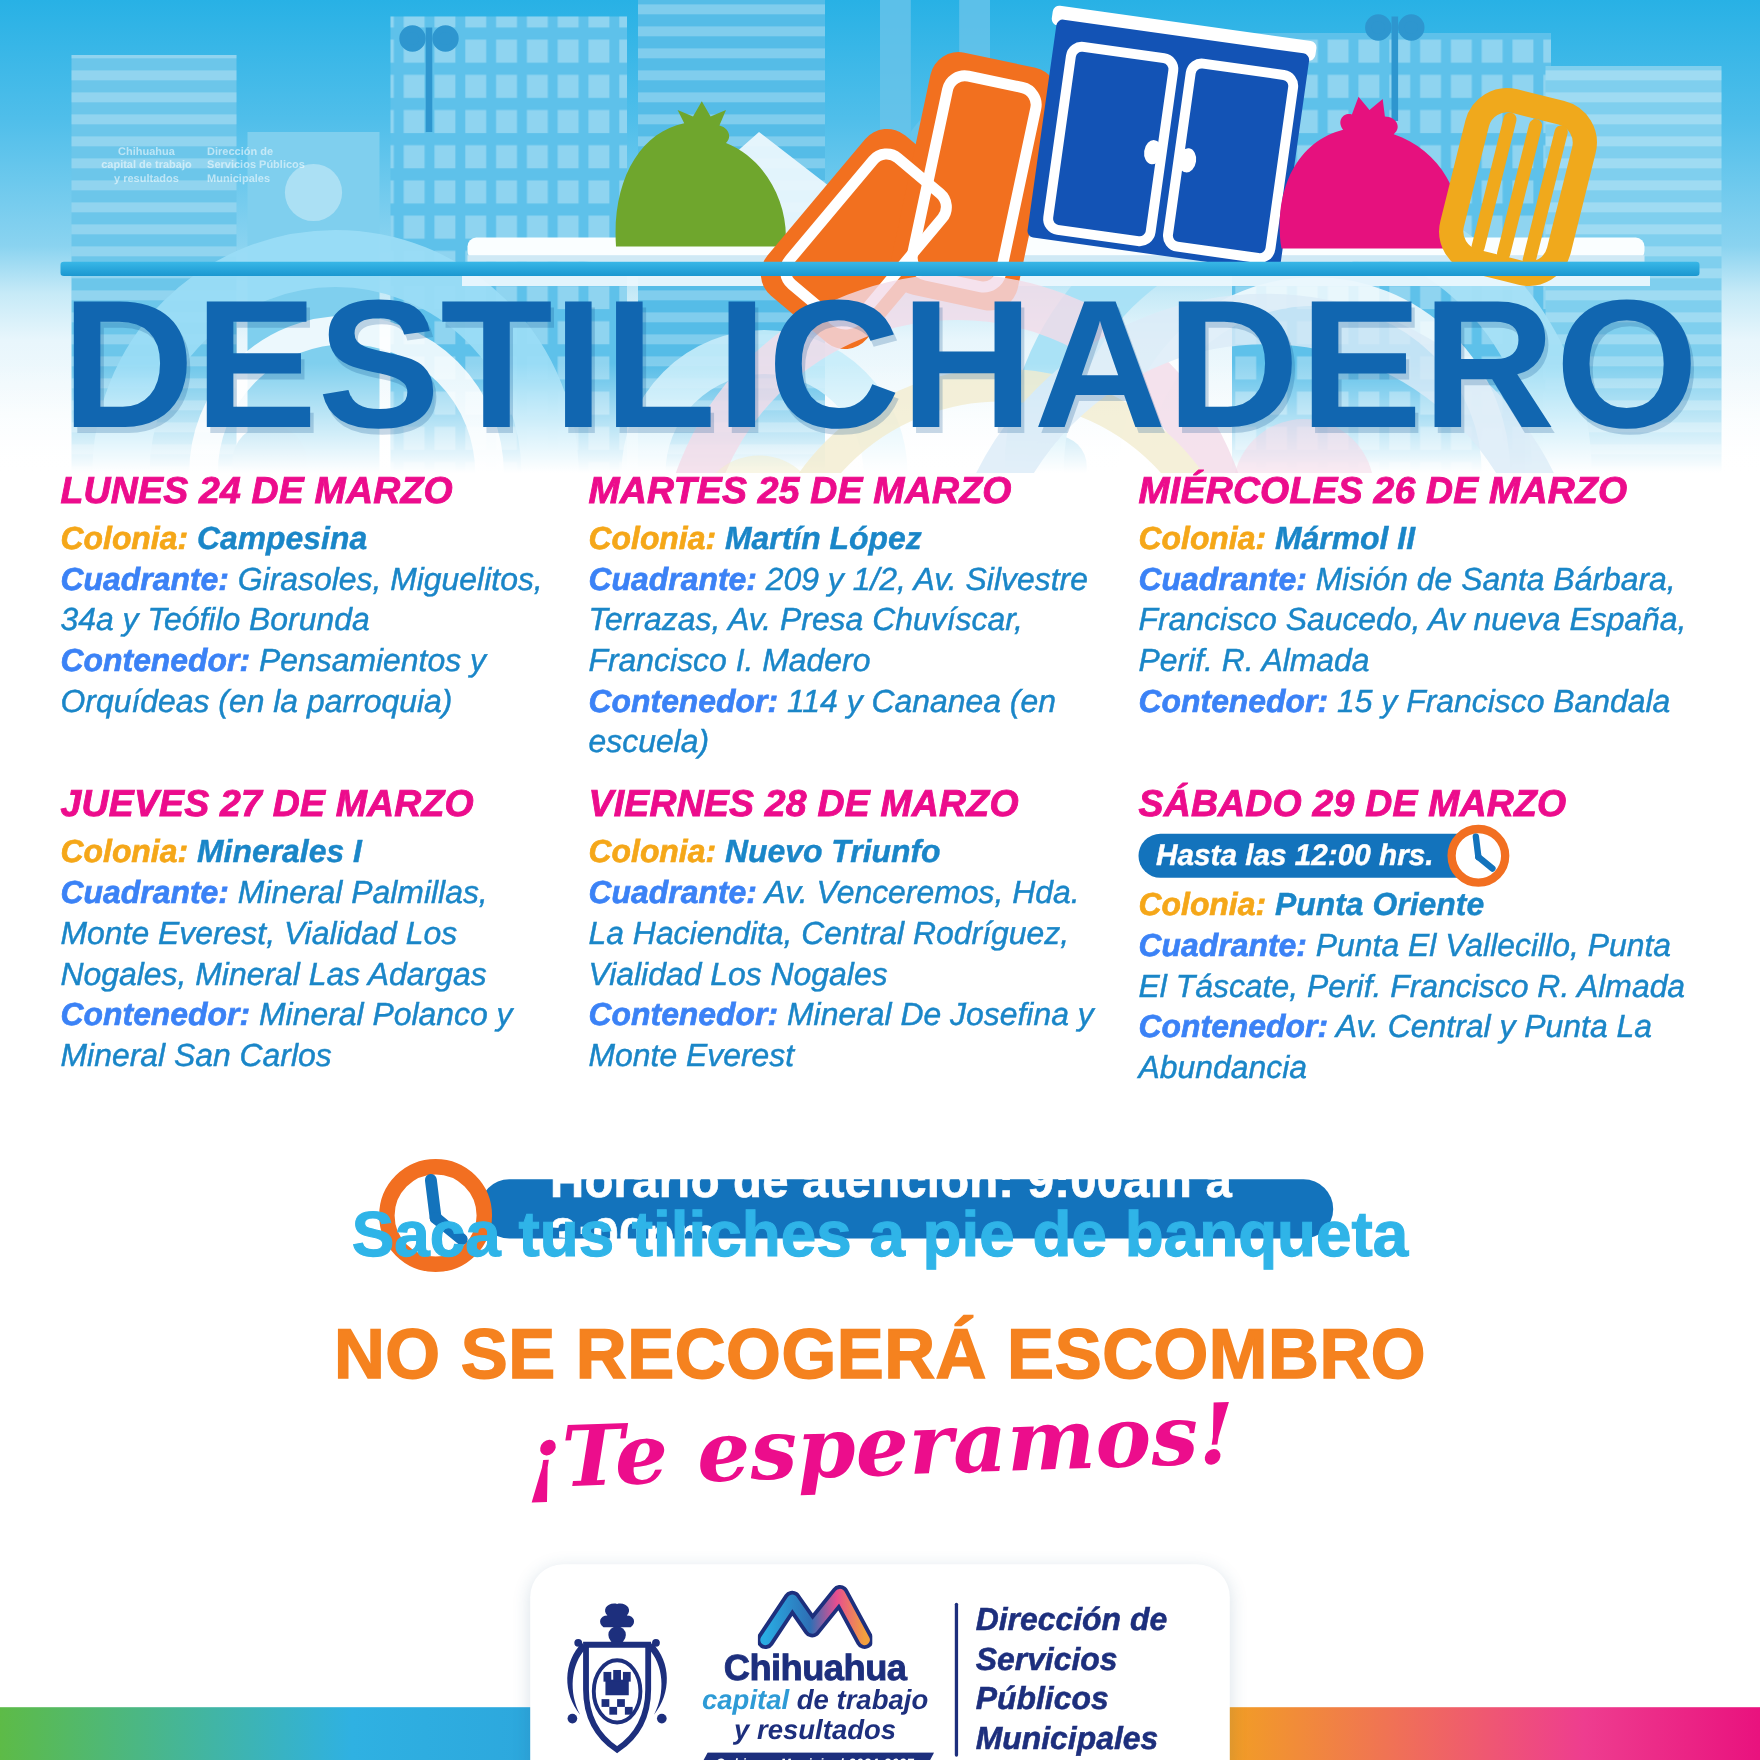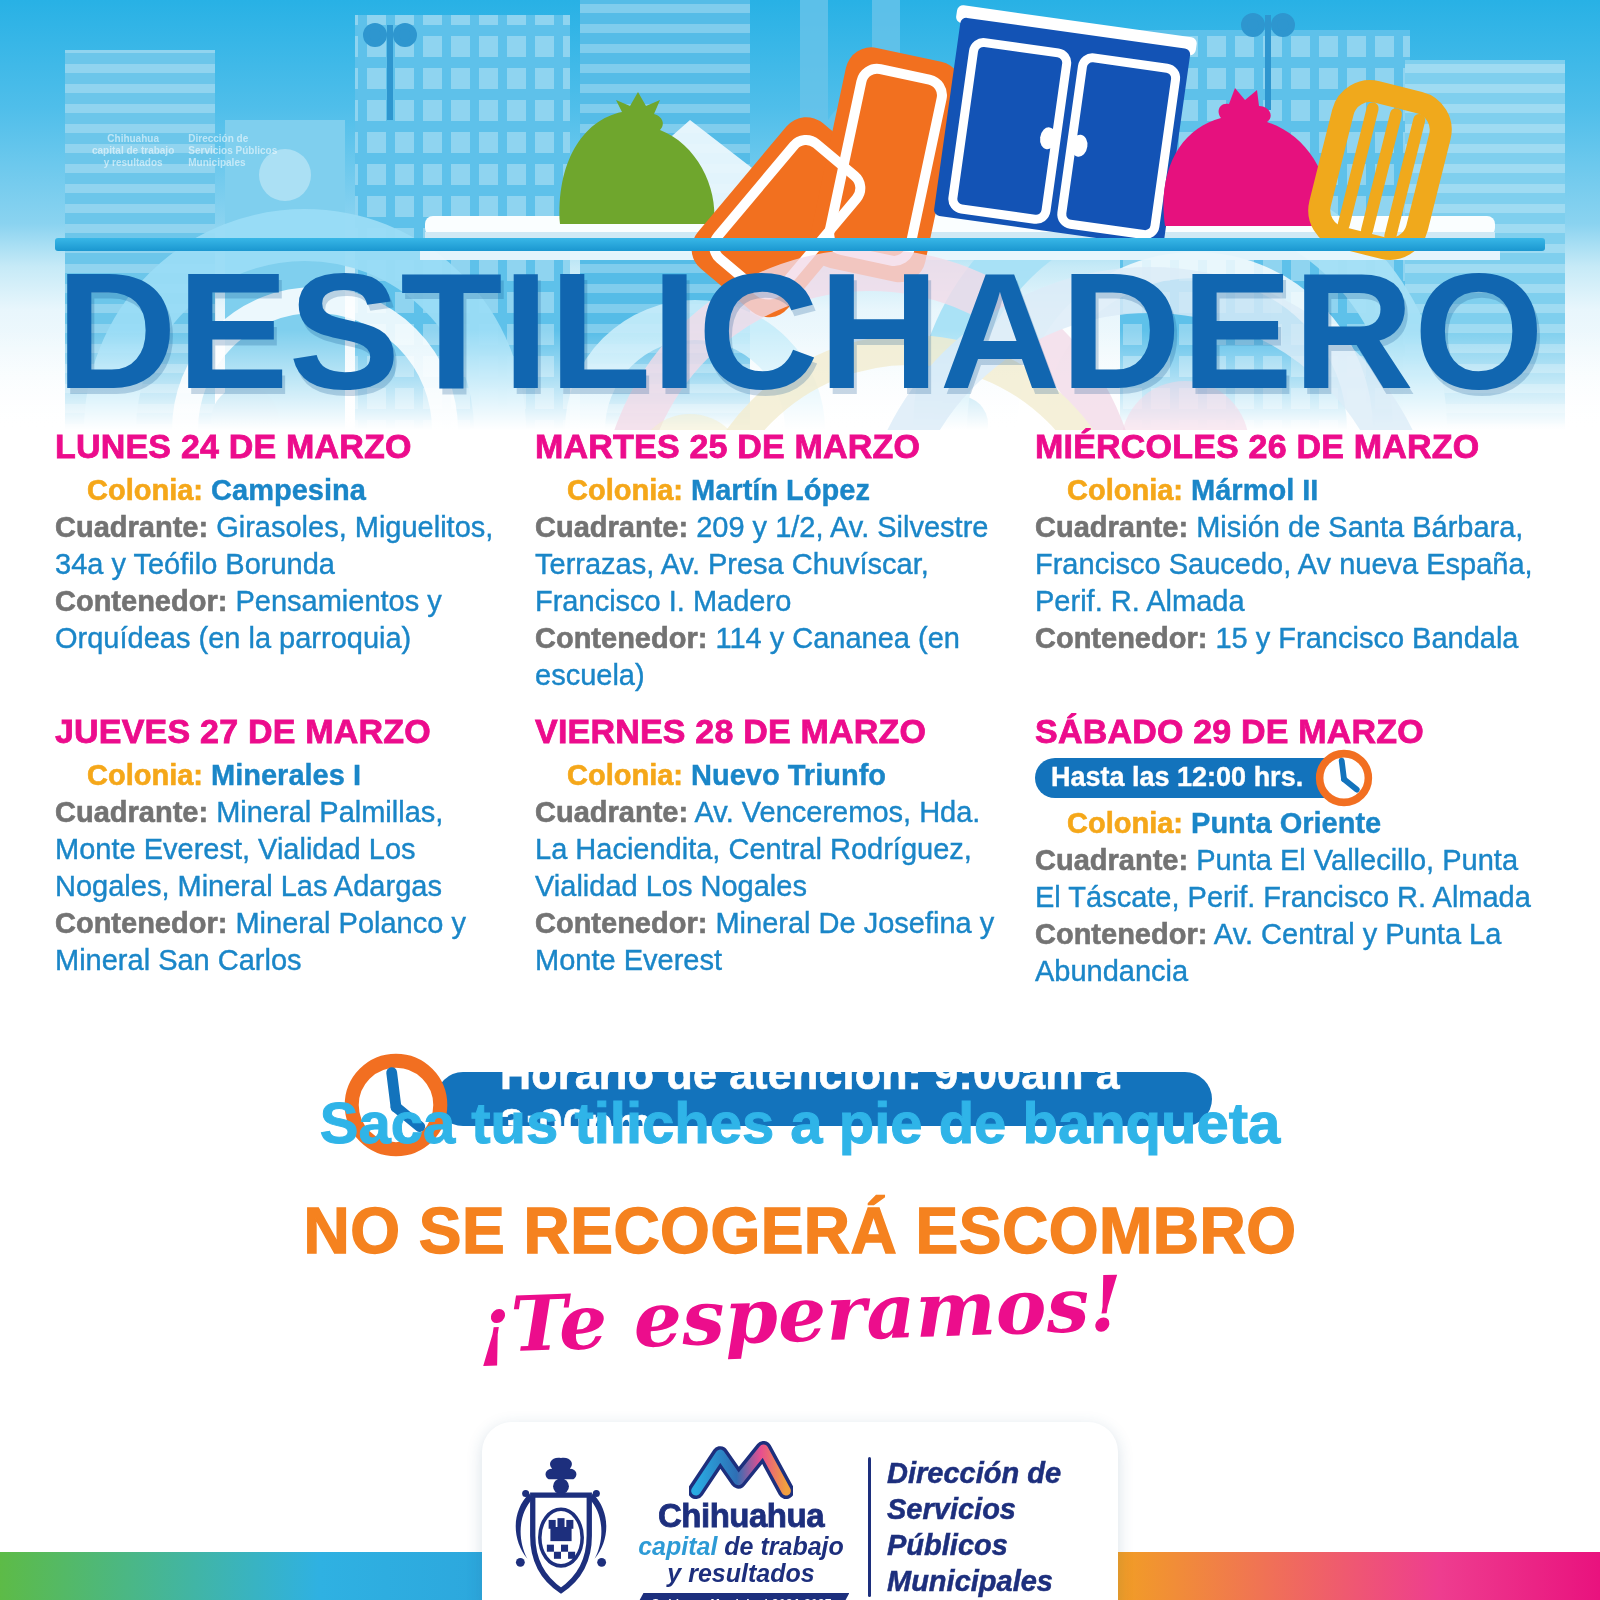--- a/index.html
+++ b/index.html
@@ -11,28 +11,28 @@
   .sky svg{position:absolute;top:0;left:0;}
   .watermark{position:absolute;top:133px;left:92px;display:flex;gap:14px;color:rgba(255,255,255,0.55);
              font-size:10px;line-height:12px;font-weight:bold;}
   .watermark .wm-b{text-align:center;}
   
   .divider-bar{position:absolute;top:238px;left:55px;width:1490px;height:13px;border-radius:3px;
                background:linear-gradient(180deg,#38B7E7,#1B97D0);z-index:3;}
   .title-svg{position:absolute;top:246px;left:0;z-index:3;}
   
   .schedule{position:absolute;top:425px;left:55px;width:1490px;z-index:3;
-            display:grid;grid-template-columns:450px 470px 510px;column-gap:30px;row-gap:16px;}
+            display:grid;grid-template-columns:450px 470px 510px;column-gap:30px;row-gap:16px;font-style:italic;}
   .card{font-size:29px;line-height:37px;color:#1A86C8;-webkit-text-stroke:0.4px #1A86C8;}
   .card h2{margin:0 0 5px 0;font-size:34px;line-height:42px;letter-spacing:0.2px;
            color:#EC0C8C;-webkit-text-stroke:0.8px #EC0C8C;}
   .card p{margin:0;}
   .lab{font-weight:bold;-webkit-text-stroke:0.6px currentColor;}
-  .lab.yellow{color:#F5A719;margin-left:32px;}
-  .lab.blue{color:#737373;}
+  .lab.yellow{color:#F5A719;}
+  .lab.blue{color:#3b82f6;}
   .val.bold{font-weight:bold;color:#1A86C8;}
   .sat-badge{position:relative;display:inline-flex;align-items:center;margin:1px 0 7px 0;
              background:#1373BC;color:#fff;-webkit-text-stroke:0.4px #fff;border-radius:999px;
              padding:3px 44px 5px 16px;font-size:27px;line-height:32px;font-weight:bold;}
   .sat-badge .clock{position:absolute;right:-26px;top:50%;transform:translateY(-50%);width:58px;height:58px;}
   
   .hours-wrap{position:absolute;top:1072px;left:50%;transform:translateX(-50%);z-index:3;margin-left:24px;}
   .hours-pill{position:relative;display:flex;align-items:center;height:54px;border-radius:40px;
               background:#1373BC;color:#fff;font-weight:bold;font-size:43px;letter-spacing:0.2px;
               padding:0 44px 0 64px;-webkit-text-stroke:0.6px #fff;}

